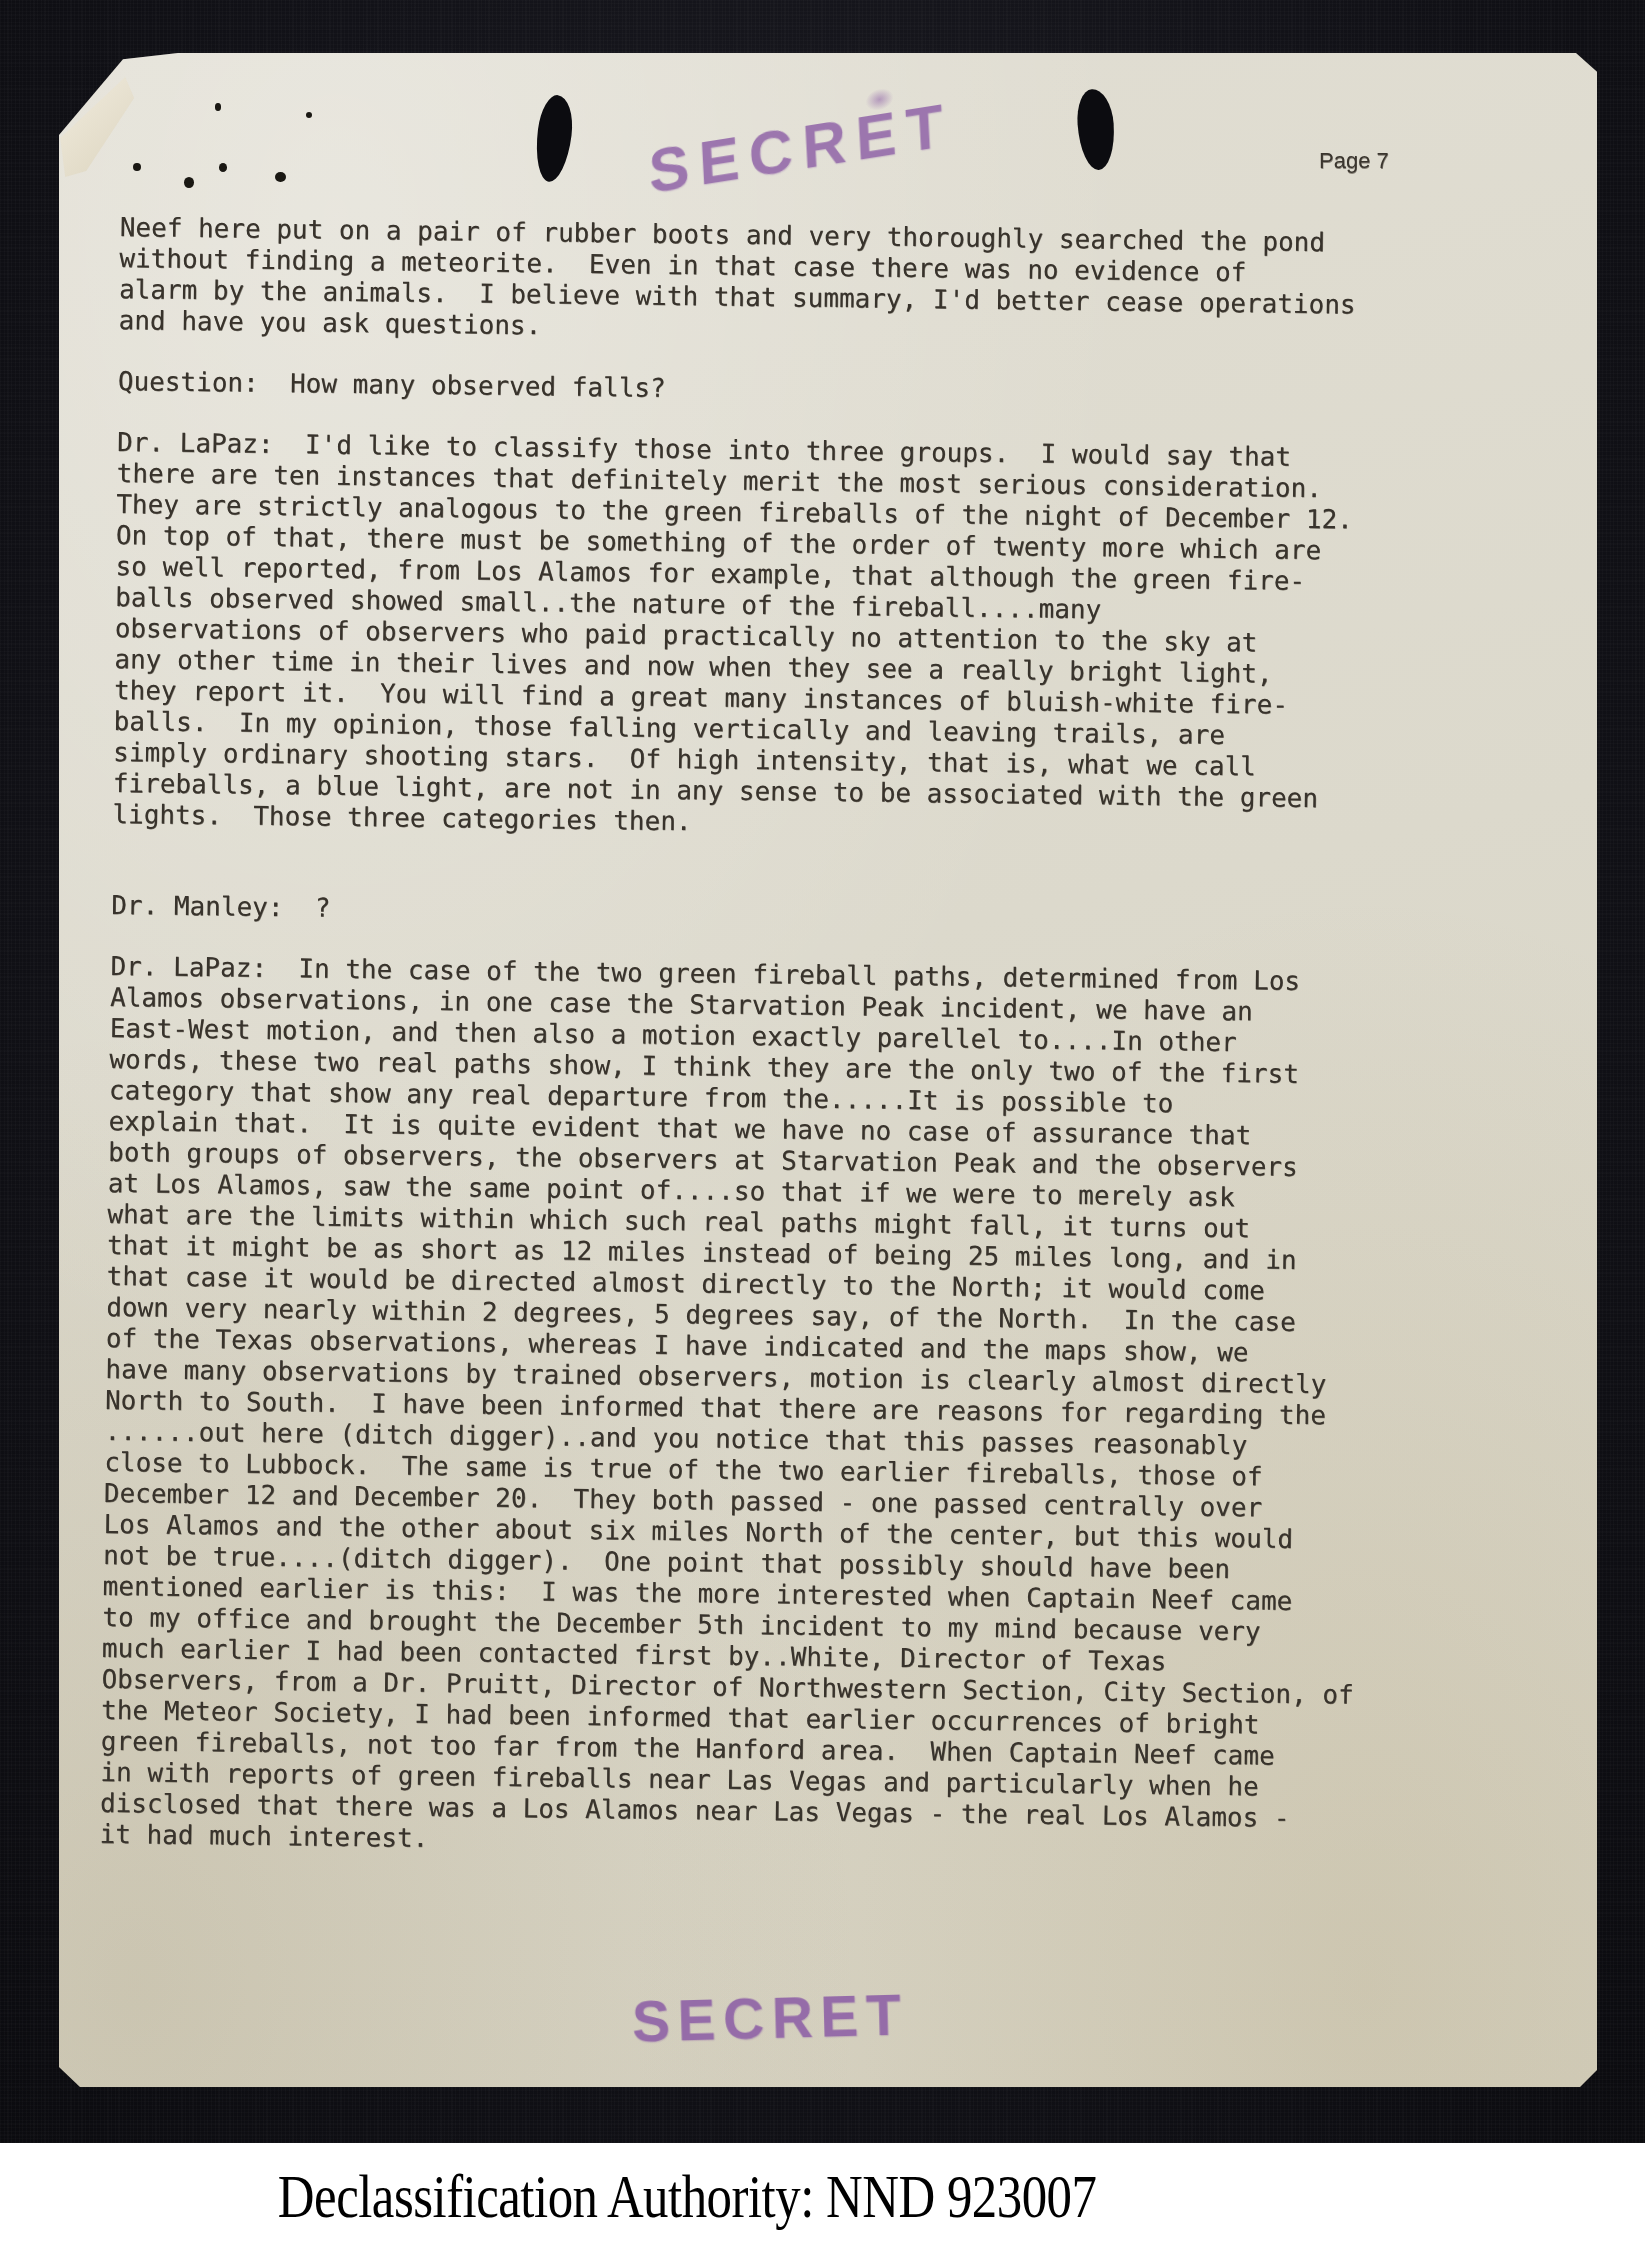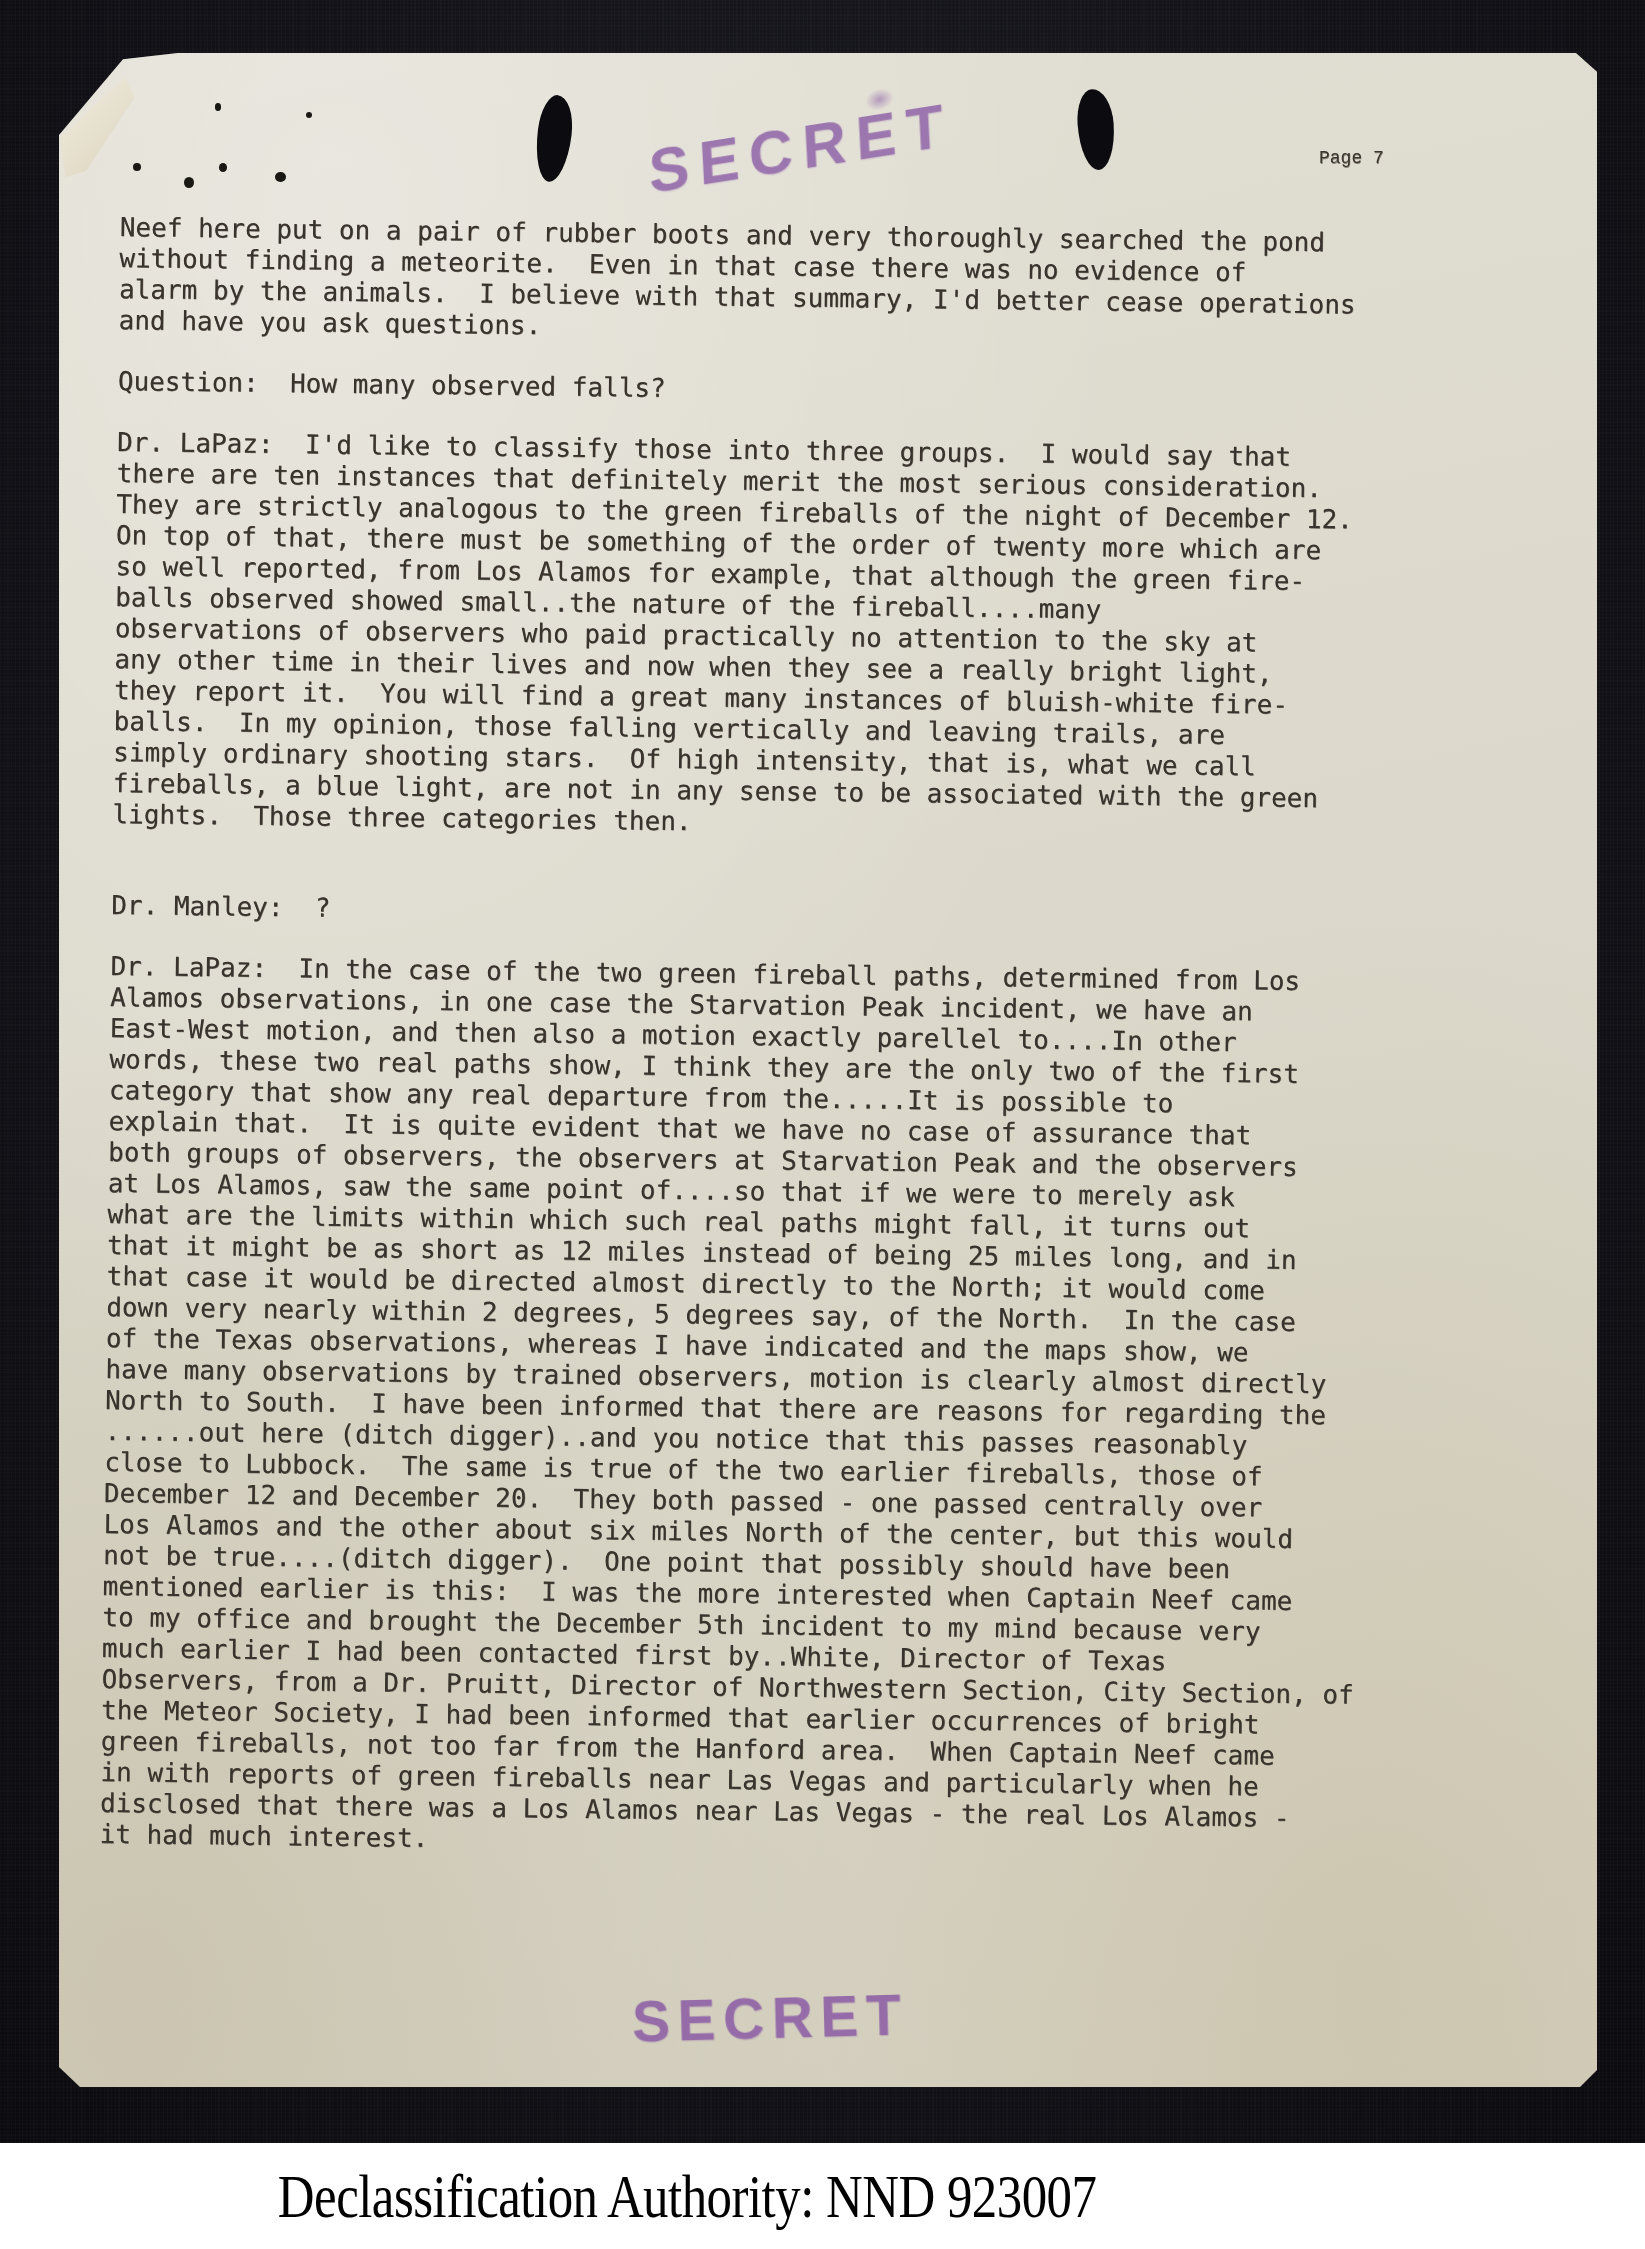--- a/index.html
+++ b/index.html
@@ -59,22 +59,22 @@
     transform-origin: 0 0;
     color: #38332c;
     font-family: "DejaVu Sans Mono", monospace;
     font-size: 26px; line-height: 31px;
     text-shadow: 0.4px 0.5px 0.4px rgba(45,38,30,0.55);
   }
   .typed .para { white-space: pre; }
 
   .page-number {
     position: absolute; left: 1260px; top: 95px;
-    font-family: Liberation Mono, monospace;
-    font-size: 18px; color: #3a352e;
+    font-family: Liberation Sans, sans-serif;
+    font-size: 22px; color: #3a352e;
     text-shadow: 0.4px 0.5px 0.4px rgba(45,38,30,0.5);
   }
 
   
   .stamp {
     position: absolute;
     font-family: "Liberation Sans", sans-serif;
     font-weight: 700;
     color: #8d5fa6;
     filter: blur(0.4px);

